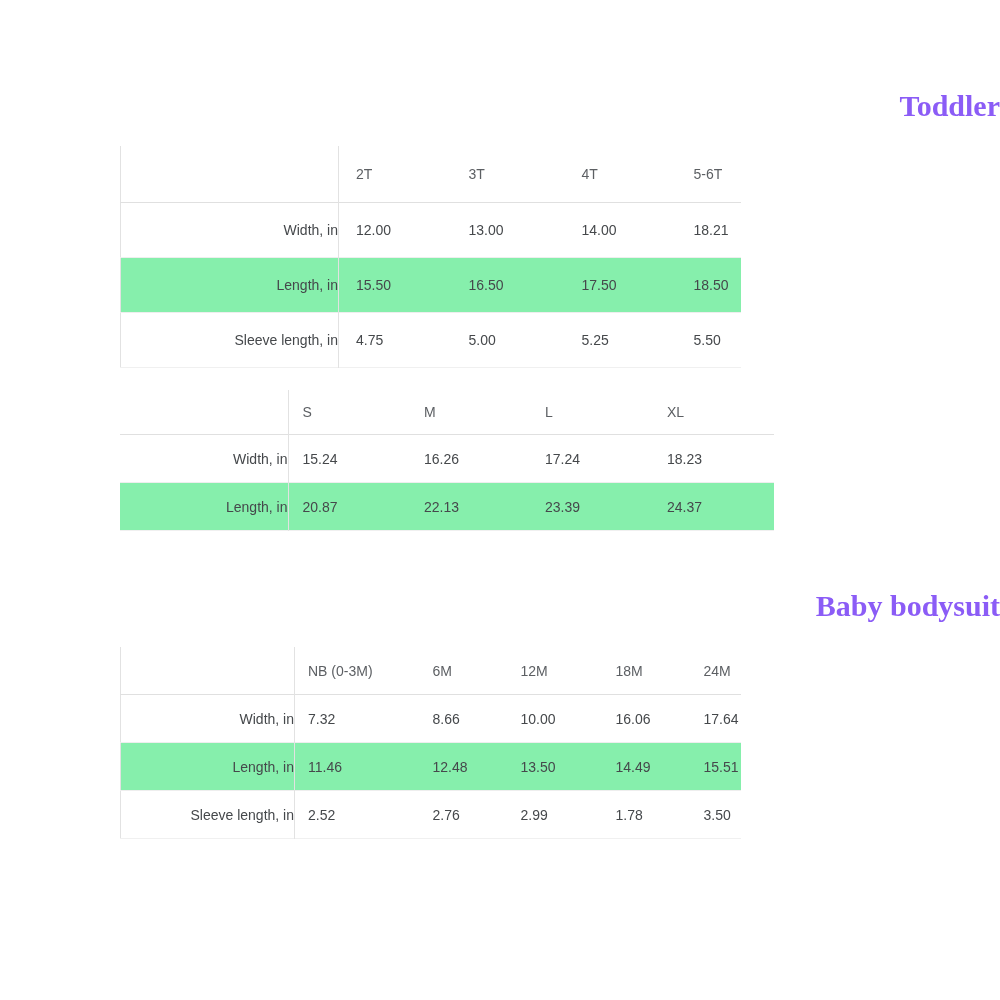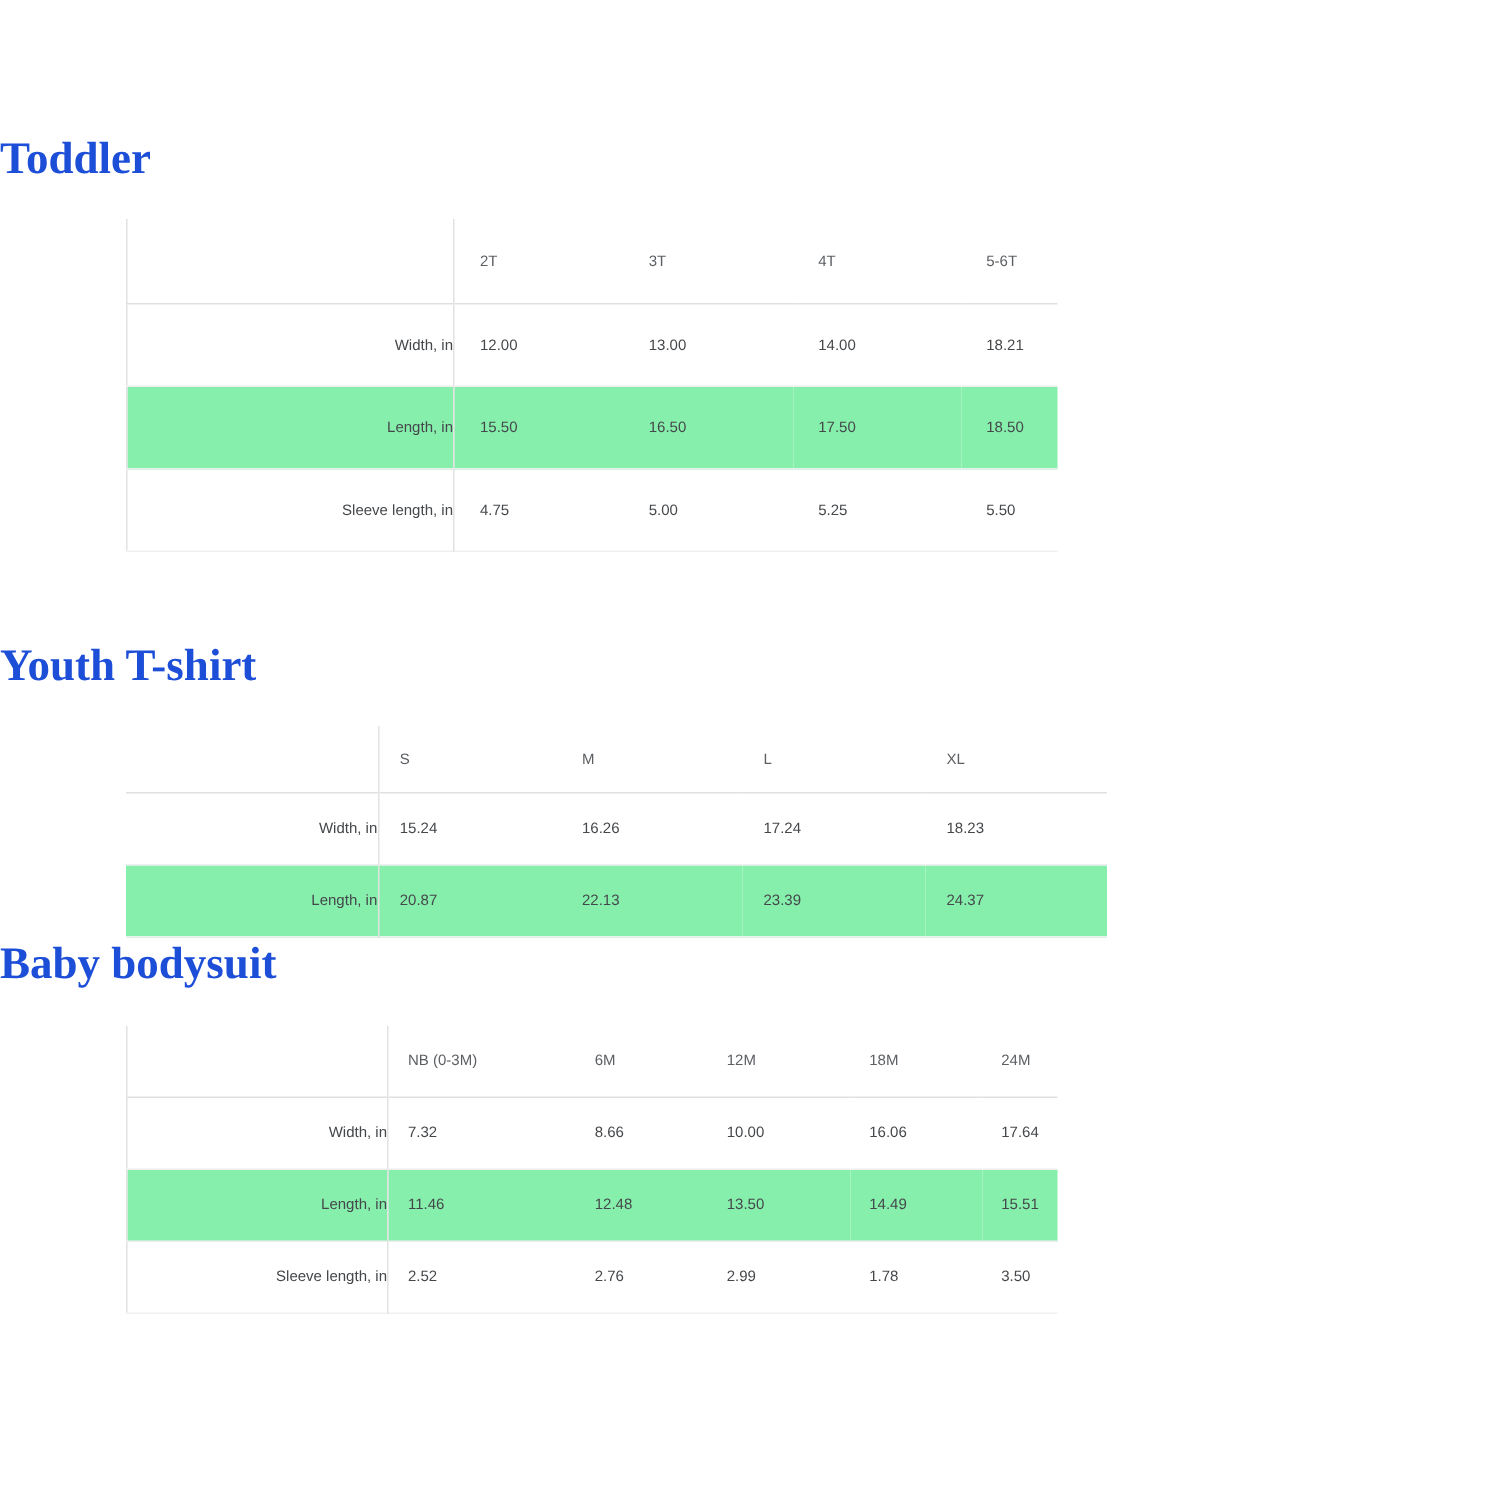--- a/index.html
+++ b/index.html
@@ -11,34 +11,34 @@
     font-family: "Liberation Sans", sans-serif;
     -webkit-font-smoothing: antialiased;
   }
   main { display: block; width: 1000px; }
 
   h2.section-title {
     font-family: "Liberation Serif", serif;
     font-weight: 700;
     font-size: 30px;
     line-height: 36px;
-    color: #1d4ed8;
-    text-align: left;
+    color: #8b5cf6;
+    text-align: right;
     margin: 0;
     width: 1000px;
   }
   #title-0 { margin-top: 88px; }
   #title-1 { margin-top: 58px; }
-  #title-2 { }
+  #title-2 { margin-top: 57px; }
 
   table.size-table {
     border-collapse: collapse;
     table-layout: fixed;
-    margin-left: 84px;
-    font-size: 10px;
+    margin-left: 120px;
+    font-size: 14px;
   }
   #table-0 { margin-top: 22px; }
   #table-1 { margin-top: 22px; }
   #table-2 { margin-top: 23px; }
 
   
   #table-0, #table-2 { border-left: 1px solid #e2e2e2; }
 
   th, td {
     text-align: left;
@@ -115,21 +115,20 @@
           <td>4.75</td>
           <td>5.00</td>
           <td>5.25</td>
           <td>5.50</td>
         </tr>
       </tbody>
     </table>
   </section>
 
   <section>
-    <h2 id="title-1" class="section-title">Youth T-shirt</h2>
 
     <table id="table-1" class="size-table">
       <colgroup>
         <col style="width:168px">
           <col style="width:122px">
           <col style="width:121px">
         <col style="width:122px">
           <col style="width:121px">
       </colgroup>
       <thead>

